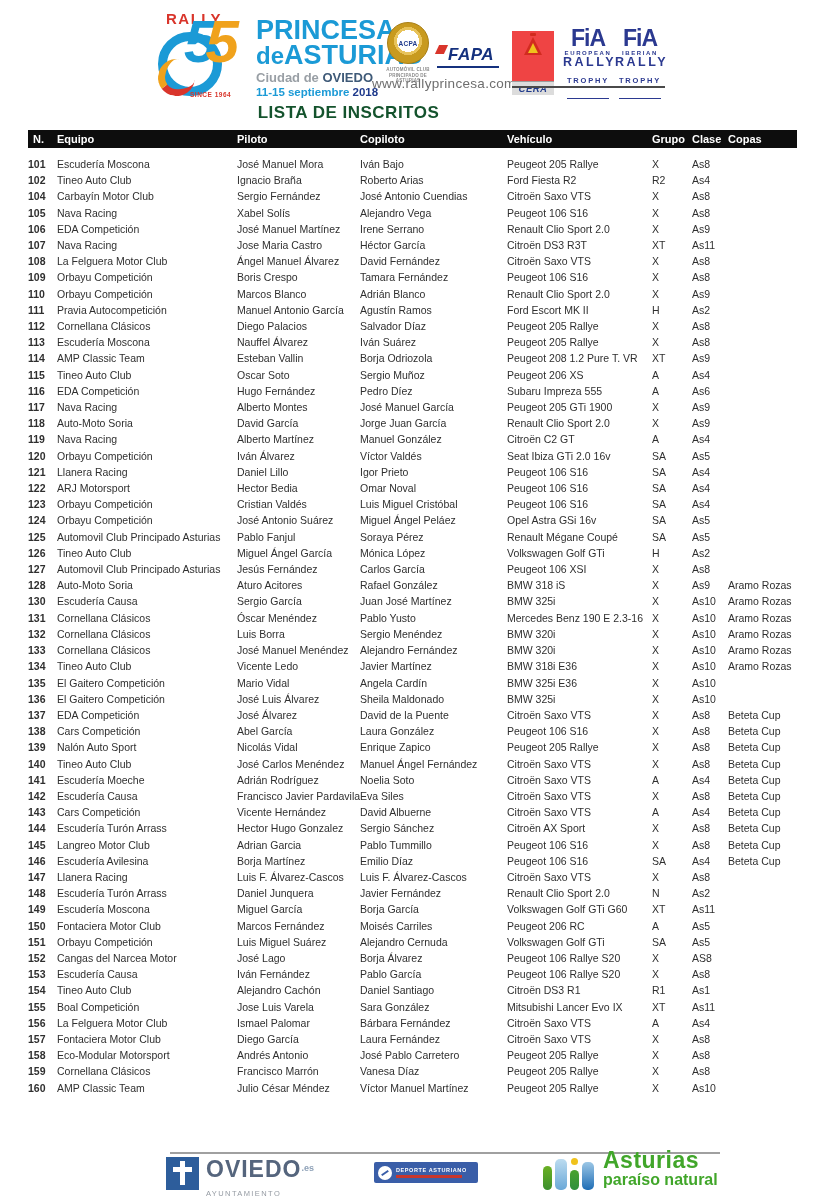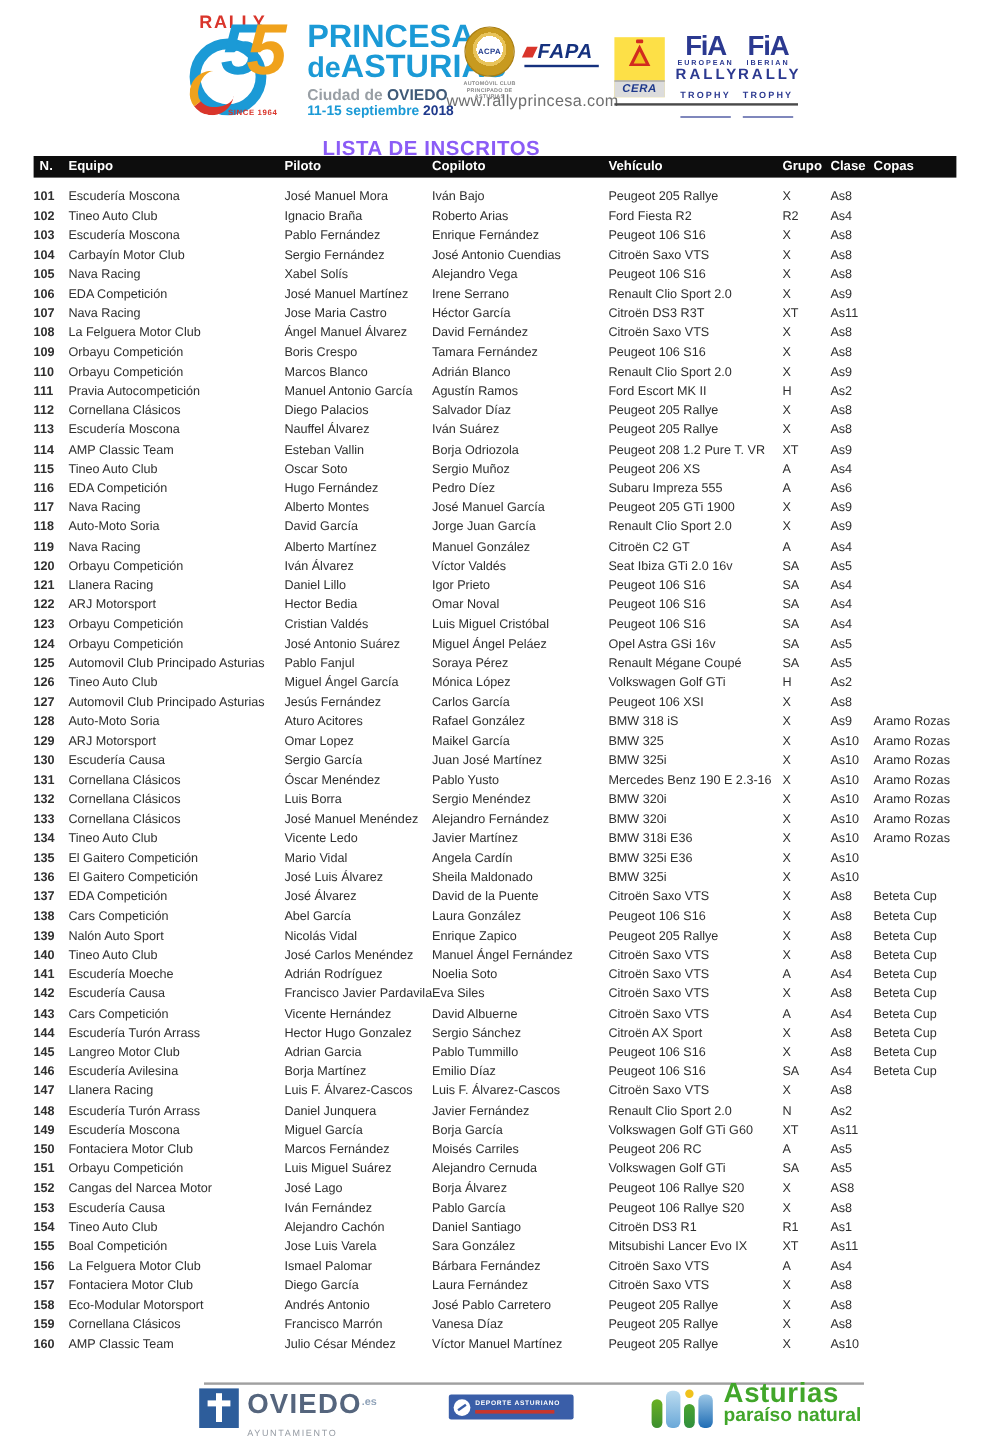--- a/index.html
+++ b/index.html
@@ -29,44 +29,44 @@
   .rl-date b{color:#1f3a8c;font-weight:700;text-align:right;}
   .acpa{position:absolute;left:378px;top:22px;width:60px;text-align:center;}
   .acpa-medal{width:40px;height:40px;margin:0 auto;border-radius:50%;
     background:radial-gradient(circle at 50% 45%, #ffffff 0 11px, #e8c35a 11px 14px, #c89a1f 14px 20px);
     border:1.5px solid #a87d12;display:flex;align-items:center;justify-content:center;}
   .acpa-abbr{font-size:6.5px;font-weight:800;color:#1f3a8c;letter-spacing:0.3px;}
   .acpa-caption{margin-top:3px;font-size:4.5px;line-height:5.5px;color:#8a8a8a;font-weight:700;letter-spacing:0.2px;}
   .fapa{position:absolute;left:437px;top:33px;width:70px;}
   .fapa-row{display:flex;align-items:center;}
   .fapa-check{width:9px;height:9px;background:#d9352b;transform:skewX(-25deg);margin-right:2px;}
-  .fapa-name{font-size:17px;font-weight:900;font-style:italic;color:#15317e;letter-spacing:0.5px;}
+  .fapa-name{font-size:17px;font-weight:900;font-style:italic;color:#15317e;letter-spacing:0.5px;margin-top:12px;}
   .fapa-bar{margin-top:1px;width:62px;height:1.5px;background:#15317e;}
   .website{position:absolute;left:372px;top:76px;font-size:13.5px;color:#6e6e6e;letter-spacing:0.3px;}
-  .cera{position:absolute;left:512px;top:31px;width:42px;height:50px;background:#fde047;
+  .cera{position:absolute;left:512px;top:31px;width:42px;height:64px;background:#ef4444;
     display:flex;flex-direction:column;align-items:center;justify-content:flex-end;}
   .cera-a{position:absolute;top:6px;left:50%;transform:translateX(-50%);width:0;height:0;
     border-left:9px solid transparent;border-right:9px solid transparent;border-bottom:18px solid #d22b1f;}
   .cera-a::after{content:"";position:absolute;left:-5px;top:6px;width:0;height:0;
     border-left:5px solid transparent;border-right:5px solid transparent;border-bottom:10px solid #f0c21c;}
   .cera-crown{position:absolute;top:2px;left:50%;transform:translateX(-50%);width:6px;height:3px;background:#d22b1f;border-radius:1px;}
   .cera-name{position:relative;width:100%;text-align:center;background:#dcdcdc;border-top:1px solid #9c9c9c;
     font-size:9.5px;font-weight:900;font-style:italic;color:#1f3a8c;letter-spacing:0.5px;line-height:13px;}
   .fia{position:absolute;top:27px;width:50px;text-align:center;color:#2b3990;}
   .fia-eu{left:563px;}
   .fia-ib{left:615px;}
   .fia-brand{font-size:23px;line-height:22px;font-weight:900;letter-spacing:-1px;}
   .fia-region{font-size:6px;font-weight:700;letter-spacing:1.6px;margin-top:1px;}
   .fia-rally{font-size:12.5px;font-weight:800;letter-spacing:2.5px;line-height:13px;}
   .fia-trophy{display:inline-block;font-size:7.5px;font-weight:700;letter-spacing:1.8px;
     border-bottom:1.5px solid #2b3990;padding-bottom:13px;line-height:8px;}
   .header-rule{position:absolute;left:512px;top:86px;width:153px;height:2px;background:#4a4a4a;}
   
-  .doc-title{position:absolute;left:0;top:99px;width:689px;margin:15px;text-align:center;
-    font-size:17px;font-weight:800;color:#8b5cf6;letter-spacing:0.5px;}
+  .doc-title{position:absolute;left:0;top:99px;width:689px;margin:4px;text-align:center;
+    font-size:17px;font-weight:800;color:#14532d;letter-spacing:0.5px;}
   
   .table-wrap{position:absolute;left:28px;top:130px;width:769px;}
   .thead-bar{display:flex;height:18px;background:#0d0d0d;color:#ffffff;align-items:center;
     font-size:11px;font-weight:700;}
   .thead-bar span{display:block;box-sizing:border-box;white-space:nowrap;overflow:hidden;}
   .w-n{width:29px;padding-left:5px;box-sizing:border-box;}
   .w-equipo{width:180px;}
   .w-piloto{width:123px;}
   .w-copiloto{width:147px;}
   .w-vehiculo{width:145px;}
@@ -207,30 +207,20 @@
       <td class="c-n">102</td>
       <td>Tineo Auto Club</td>
       <td>Ignacio Braña</td>
       <td>Roberto Arias</td>
       <td>Ford Fiesta R2</td>
       <td>R2</td>
       <td>As4</td>
       <td></td>
     </tr>
           <tr class="entry-row">
-      <td class="c-n">103</td>
-      <td>Escudería Moscona</td>
-      <td>Pablo Fernández</td>
-      <td>Enrique Fernández</td>
-      <td>Peugeot 106 S16</td>
-      <td>X</td>
-      <td>As8</td>
-      <td></td>
-    </tr>
-          <tr class="entry-row">
       <td class="c-n">104</td>
       <td>Carbayín Motor Club</td>
       <td>Sergio Fernández</td>
       <td>José Antonio Cuendias</td>
       <td>Citroën Saxo VTS</td>
       <td>X</td>
       <td>As8</td>
       <td></td>
     </tr>
           <tr class="entry-row">
@@ -464,30 +454,20 @@
       <td></td>
     </tr>
           <tr class="entry-row">
       <td class="c-n">128</td>
       <td>Auto-Moto Soria</td>
       <td>Aturo Acitores</td>
       <td>Rafael González</td>
       <td>BMW 318 iS</td>
       <td>X</td>
       <td>As9</td>
-      <td>Aramo Rozas</td>
-    </tr>
-          <tr class="entry-row">
-      <td class="c-n">129</td>
-      <td>ARJ Motorsport</td>
-      <td>Omar Lopez</td>
-      <td>Maikel García</td>
-      <td>BMW 325</td>
-      <td>X</td>
-      <td>As10</td>
       <td>Aramo Rozas</td>
     </tr>
           <tr class="entry-row">
       <td class="c-n">130</td>
       <td>Escudería Causa</td>
       <td>Sergio García</td>
       <td>Juan José Martínez</td>
       <td>BMW 325i</td>
       <td>X</td>
       <td>As10</td>

